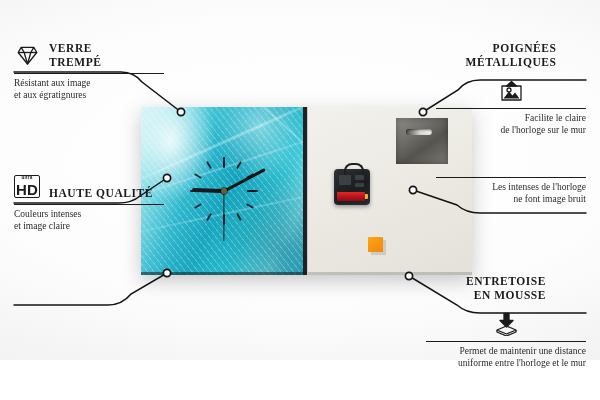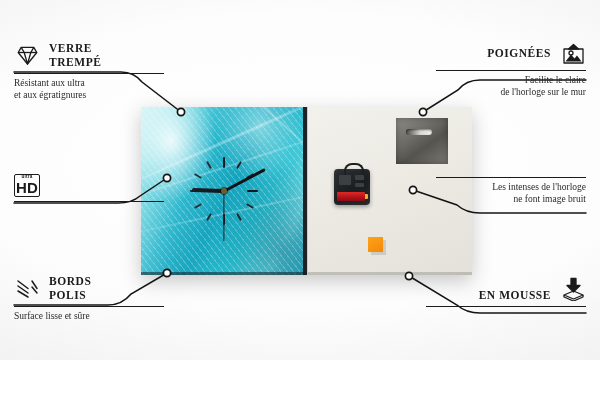--- a/index.html
+++ b/index.html
@@ -116,21 +116,21 @@
     letter-spacing:.55px;color:#1b1b1b;text-transform:uppercase;
   }
   .feat-rule{height:1px;background:#1b1b1b;margin:4px 0 4px;}
   .feat-sub{
     font-family:"Liberation Serif", serif;
     font-size:9.5px;line-height:11.5px;color:#2a2a2a;
   }
   .left  .feat-head{justify-content:flex-start;}
   .left  .feat-title{text-align:left;}
   .left  .feat-sub{text-align:left;}
-  .right .feat-head{justify-content:flex-end;flex-direction:row;}
+  .right .feat-head{justify-content:flex-end;flex-direction:column;}
   .right .feat-title{text-align:right;}
   .right .feat-sub{text-align:right;}
 
   .ficon{width:26px;height:24px;flex:0 0 26px;display:flex;align-items:center;justify-content:center;}
   .ficon svg{display:block;}
   .hd-box{
     width:24px;height:21px;border:1.4px solid #1b1b1b;border-radius:2px;
     display:flex;flex-direction:column;align-items:center;justify-content:center;line-height:1;
   }
   .hd-box .u{font-family:"Liberation Sans",sans-serif;font-size:4.6px;font-weight:bold;letter-spacing:.2px;color:#1b1b1b;}
@@ -253,68 +253,51 @@
           </g>
         </svg>
       </span>
       <span class="feat-title">
         <span>VERRE</span><br>
         <span>TREMPÉ</span>
       </span>
     </div>
     <div class="feat-rule" style="width:150px;"></div>
     <div class="feat-sub">
-      <span>Résistant aux ultra</span><br>
+      <span>Résistant aux image</span><br>
       <span>et aux égratignures</span>
     </div>
   </div>
 
   <div class="feature left" style="left:14px;top:173px;width:150px;">
     <div class="feat-head">
       <span class="ficon">
         <span class="hd-box">
           <span class="u">ultra</span>
           <span class="h">HD</span>
         </span>
       </span>
       <span class="feat-title">
         <br>
+        <span>HAUTE QUALITÉ</span>
       </span>
     </div>
     <div class="feat-rule" style="width:150px;"></div>
-  </div>
-
-  <div class="feature left" style="left:14px;top:275px;width:150px;">
-    <div class="feat-head">
-      <span class="ficon">
-        <svg width="25" height="21" viewBox="0 0 25 21">
-          <g fill="none" stroke="#1b1b1b" stroke-width="1.5" stroke-linecap="round">
-            <path d="M3,3 L13,10.5"></path>
-              <path d="M3,8 L13,15"></path>
-            <path d="M3,13 L13,19"></path>
-            <path d="M17,3 L22,10.5"></path>
-              <path d="M17,9 L22,15"></path>
-          </g>
-        </svg>
-      </span>
-      <span class="feat-title">
-        <span>BORDS</span><br>
-        <span>POLIS</span>
-      </span>
-    </div>
-    <div class="feat-rule" style="width:150px;"></div>
-    <div class="feat-sub">
-      <span>Surface lisse et sûre</span>
-    </div>
-  </div>
+    <div class="feat-sub">
+      <span>Couleurs intenses</span><br>
+      <span>et image claire</span>
+    </div>
+  </div>
+
 
   <div class="feature right" style="left:436px;top:42px;width:150px;">
     <div class="feat-head">
       <span class="feat-title">
         <span>POIGNÉES</span><br>
+        <span>MÉTALLIQUES</span>
       </span>
       <span class="ficon">
         <svg width="25" height="22" viewBox="0 0 25 22">
           <g fill="none" stroke="#1b1b1b" stroke-width="1.3" stroke-linejoin="round">
             <path d="M12.5,1.5 L7.5,6 L17.5,6 Z" fill="#1b1b1b"></path>
             <rect x="3" y="6" width="19" height="14"></rect>
             <path d="M4.5,18.5 L10,11.5 L13.5,15.5 L16,12.5 L20.5,18.5 Z" fill="#1b1b1b" stroke="none"></path>
             <circle cx="10" cy="10" r="2"></circle>
           </g>
         </svg>
@@ -331,29 +314,33 @@
     <div class="feat-rule" style="width:150px;"></div>
     <div class="feat-sub">
       <span>Les intenses de l'horloge</span><br>
       <span>ne font image bruit</span>
     </div>
   </div>
 
   <div class="feature right" style="left:426px;top:275px;width:160px;">
     <div class="feat-head">
       <span class="feat-title">
-        <br>
+        <span>ENTRETOISE</span><br>
         <span>EN MOUSSE</span>
       </span>
       <span class="ficon">
         <svg width="25" height="24" viewBox="0 0 25 24">
           <g stroke="#1b1b1b" stroke-width="1.3" stroke-linejoin="round">
             <path d="M10,1.5 h5 v7 h4 l-6.5,6.5 L6,8.5 h4 z" fill="#1b1b1b"></path>
             <path d="M12.5,14 L22,18 L12.5,22 L3,18 Z" fill="none"></path>
             <path d="M3,18 v2 l9.5,4 L22,20 v-2" fill="none"></path>
           </g>
         </svg>
       </span>
     </div>
     <div class="feat-rule" style="width:160px;"></div>
+    <div class="feat-sub">
+      <span>Permet de maintenir une distance</span><br>
+      <span>uniforme entre l'horloge et le mur</span>
+    </div>
   </div>
 
 </div>
 
 </body></html>

